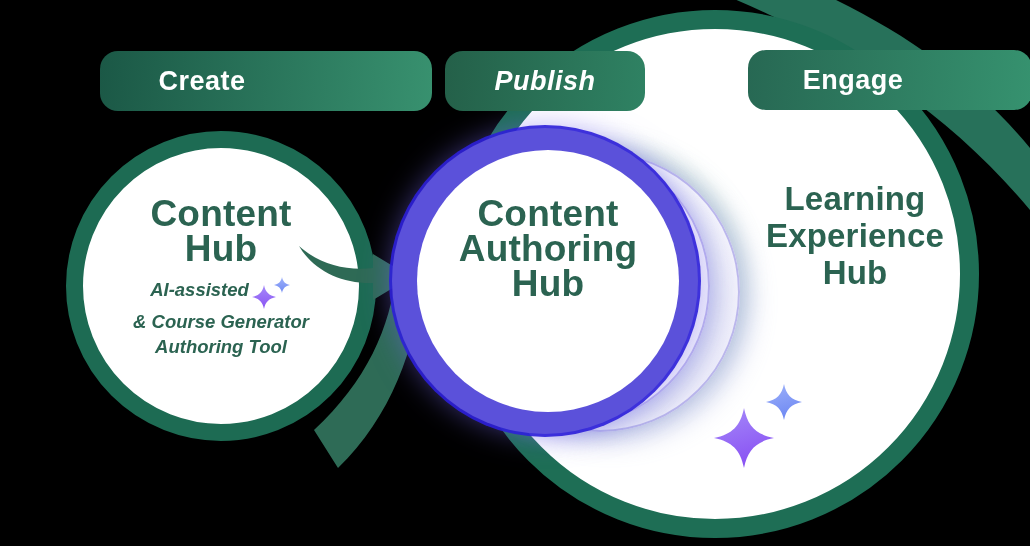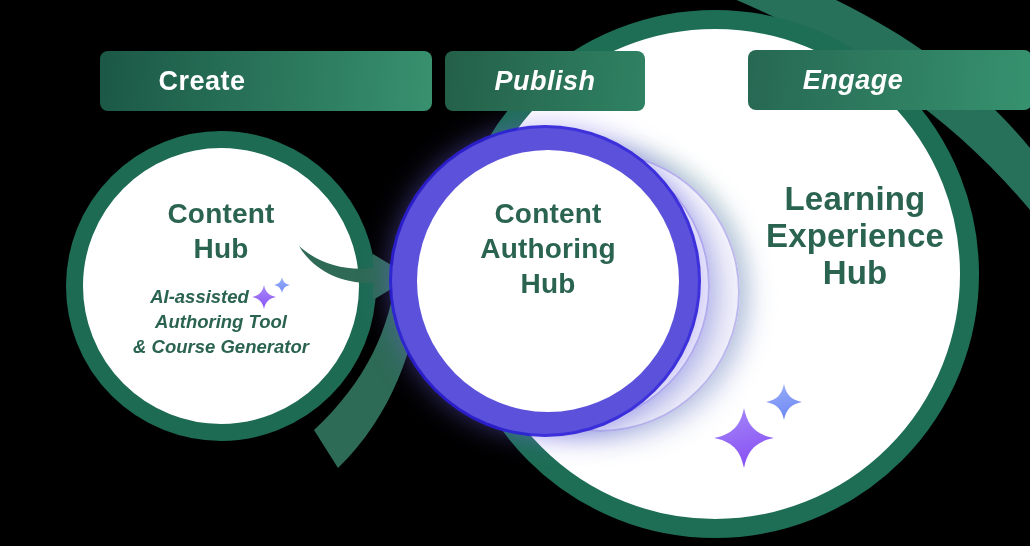--- a/index.html
+++ b/index.html
@@ -17,39 +17,39 @@
   .echo-2{left:460px;top:152px;width:276px;height:276px;z-index:5;
           border:2px solid rgba(171,165,232,.75);
           box-shadow:10px 8px 26px rgba(140,150,215,.45), 6px -8px 20px rgba(140,190,170,.35);}
   .echo-1{left:430px;top:146px;width:276px;height:276px;z-index:6;
           border:2px solid rgba(171,165,232,.8);
           box-shadow:10px 6px 24px rgba(140,150,215,.5);}
   .circle-purple{left:392px;top:128px;width:306px;height:306px;background:#5b51da;z-index:7;
           box-shadow:0 0 0 3px rgba(44,31,216,.9), 0 0 30px rgba(120,105,240,.55);}
   .circle-mid-white{left:417px;top:150px;width:262px;height:262px;z-index:8;}
   
-  .pill{position:absolute;height:60px;border-radius:8px;z-index:12;}
+  .pill{position:absolute;height:60px;border-radius:18px;z-index:12;}
   .pill-create{left:100px;top:51px;width:332px;background:linear-gradient(95deg,#1b5846,#38916f);}
   .pill-publish{left:445px;top:51px;width:200px;background:linear-gradient(95deg,#246049,#2f8263);font-style:italic;}
   .pill-engage{left:748px;top:50px;width:284px;background:linear-gradient(95deg,#276853,#36926f);}
   .pill-label{position:absolute;top:0;height:60px;line-height:60px;text-align:center;
     color:#fff;font-size:27px;font-weight:700;letter-spacing:.5px;}
   .pill-create .pill-label{left:0;width:204px;}
   .pill-publish .pill-label{left:0;width:200px;}
-  .pill-engage .pill-label{left:0;width:210px;font-style:italic;}
+  .pill-engage .pill-label{left:0;width:210px;}
   
   .hub-text{position:absolute;text-align:center;color:#2b6351;}
-  .hub-title{font-weight:700;font-size:28px;line-height:35px;letter-spacing:.2px;}
+  .hub-title{font-weight:700;font-size:37px;line-height:35px;letter-spacing:.2px;}
   .hub-sub{font-weight:700;font-style:italic;font-size:18.5px;line-height:25px;margin-top:11px;}
   .hub1-text{left:96px;top:196px;width:250px;z-index:4;}
   .hub2-text{left:423px;top:196px;width:250px;z-index:9;}
   .hub3-text{left:723px;top:180px;width:264px;z-index:4;}
   .hub3-text .hub-title{font-size:33px;line-height:37px;}
   .sub-line{display:block;}
-  .sub-line-flex{display:flex;align-items:flex-end;justify-content:center;gap:3px;}
+  .sub-line-flex{display:flex;align-items:flex-start;justify-content:center;gap:3px;}
   .svg-abs{position:absolute;}
   .z1{z-index:1;} .z4{z-index:4;}
   .spark-big-wrap{left:713px;top:408px;z-index:4;}
   .spark-small-wrap{left:765px;top:384px;z-index:4;}
 </style>
 </head>
 <body>
 
 <div class="canvas">
 
@@ -90,22 +90,22 @@
             </linearGradient>
             <linearGradient id="sp2" x1="0" y1="0" x2="0" y2="1">
               <stop offset="0" stop-color="#9db1fa"></stop>
                 <stop offset="1" stop-color="#708af3"></stop>
             </linearGradient>
           </defs>
           <path d="M12 8 C13.4 15 17 18.6 24 20 C17 21.4 13.4 25 12 32 C10.6 25 7 21.4 0 20 C7 18.6 10.6 15 12 8 Z" fill="url(#sp1)"></path>
           <path d="M30 0 C30.9 4.6 33.4 7.1 38 8 C33.4 8.9 30.9 11.4 30 16 C29.1 11.4 26.6 8.9 22 8 C26.6 7.1 29.1 4.6 30 0 Z" fill="url(#sp2)"></path>
         </svg>
       </span>
+      <span class="sub-line">&amp; Course Generator</span>
       <span class="sub-line">Authoring Tool</span>
-      <span class="sub-line">&amp; Course Generator</span>
     </div>
   </div>
 
   <div class="hub-text hub2-text">
     <div class="hub-title">
       <span class="sub-line">Content</span>
       <span class="sub-line">Authoring</span>
       <span class="sub-line">Hub</span>
     </div>
   </div>

